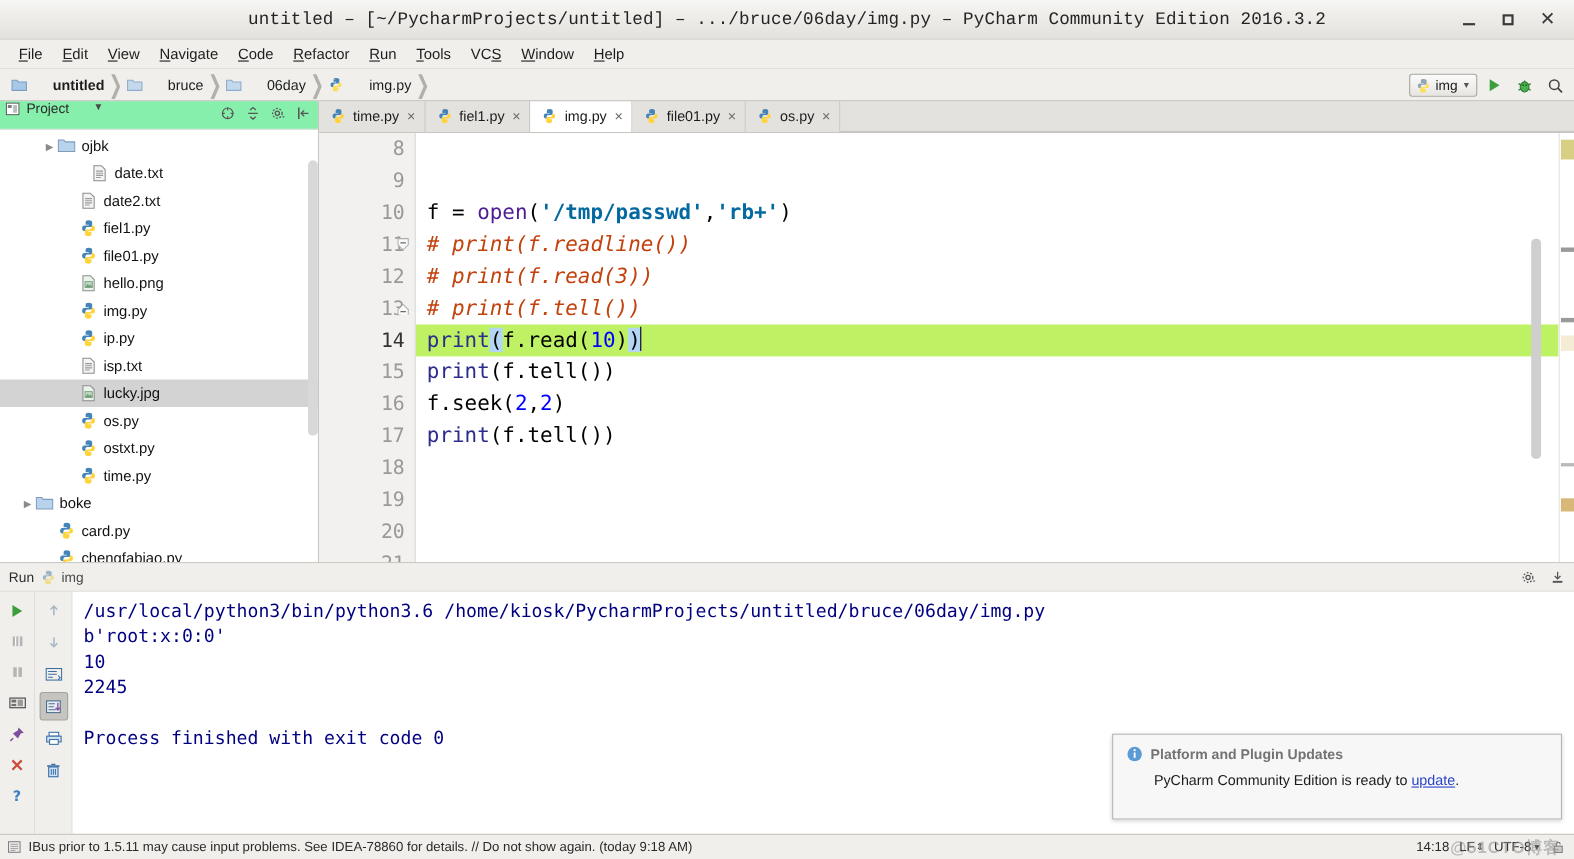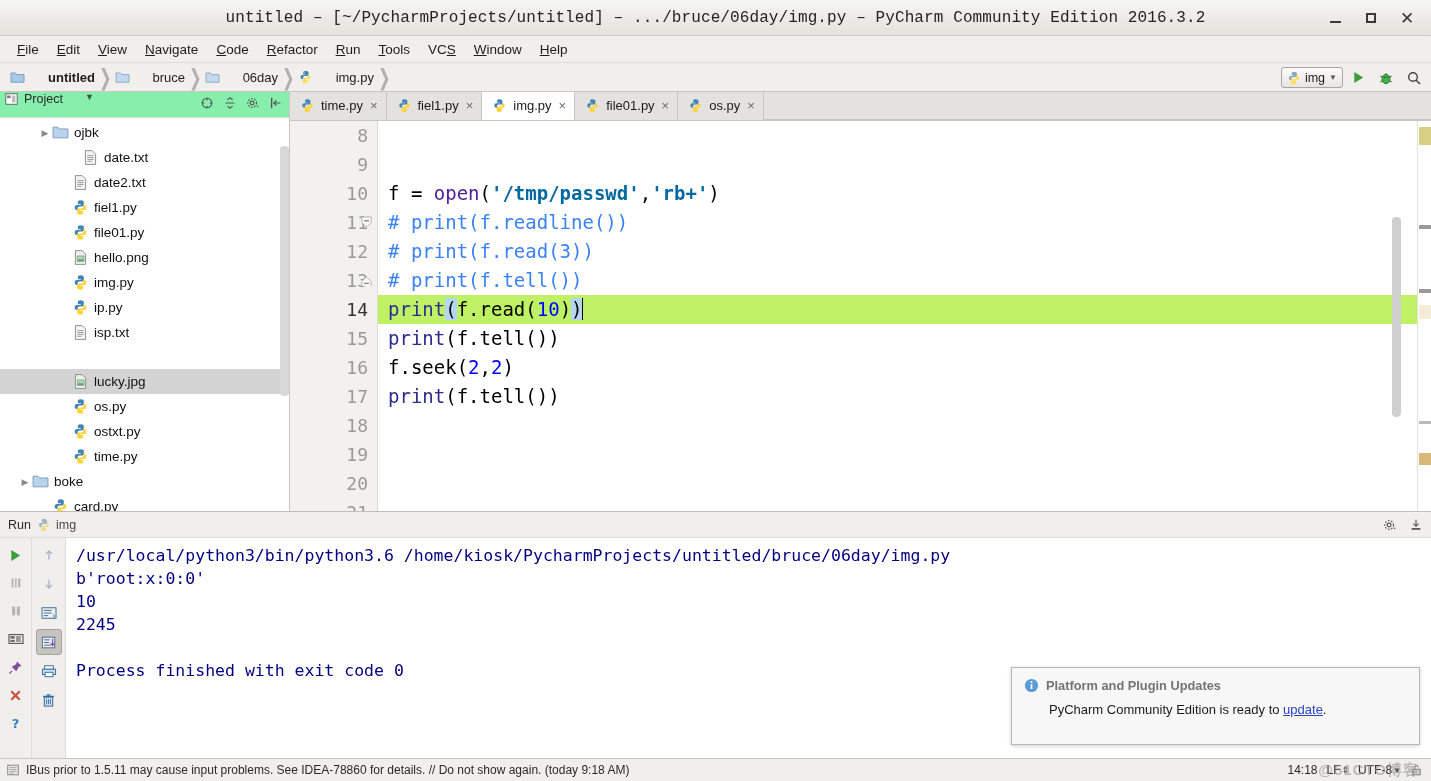--- a/index.html
+++ b/index.html
@@ -89,21 +89,21 @@
   .foldcol { position:absolute; right:0; top:0; width:22px; height:100%; }
   .fold { position:absolute; right:4px; width:13px; height:13px; }
   .codearea { flex:1 1 auto; position:relative; overflow:hidden; }
   .cline { height:29px; line-height:29px; padding-left:10px;
            font-family:"DejaVu Sans Mono", monospace; font-size:19px; white-space:pre; }
   .cline.cur { background:#bef264; }
   .k-def   { color:#000000; }
   .k-fn    { color:#4c1d95; }
   .k-str   { color:#0369a1; font-weight:bold; }
   .k-num   { color:#0000ff; }
-  .k-cmt   { color:#3b82f6; }
+  .k-cmt   { color:#c2410c; font-style:italic; }
   .k-pur   { color:#2c2c8c; }
   .k-hl    { background:#b5d5f5; }
   .caret   { display:inline-block; width:1px; margin-left:-1px; background:#000;
              height:22px; vertical-align:-4px; }
   .markbar { width:14px; flex:0 0 14px; background:#fff; position:relative;
              border-left:1px solid #e4e2de; }
   .mk { position:absolute; left:1px; width:12px; }
   .escroll { position:absolute; right:2px; width:9px; background:#cfcfcf; border-radius:4px; }
 
   
@@ -344,21 +344,21 @@
             <span class="tlabel">ip.py</span>
           </div>
           <div class="trow" style="padding-left: 58px;">
             <span class="arrow empty">▶</span>
             <svg viewBox="0 0 16 16" class="ficon">
               <path d="M3.2 1.5h6.3l3.3 3.3v9.7H3.2z" fill="#f4f4f4" stroke="#8c8c8c" stroke-width=".9"></path>
               <path d="M5 6.2h6 M5 8h6 M5 9.8h6 M5 11.6h4" stroke="#9a9a9a" stroke-width=".9"></path>
             </svg>
             <span class="tlabel">isp.txt</span>
           </div>
-          <div class="trow sel" style="padding-left: 58px; margin-top: 24px;">
+          <div class="trow sel" style="padding-left: 58px;">
             <span class="arrow empty">▶</span>
             <svg viewBox="0 0 16 16" class="ficon">
               <path d="M3.2 1.5h6.3l3.3 3.3v9.7H3.2z" fill="#eaf3ea" stroke="#8c8c8c" stroke-width=".9"></path>
               <rect x="5" y="6.6" width="6.2" height="5" fill="#bcd8c0" stroke="#7aa37f" stroke-width=".8"></rect>
               <path d="M5.2 11.2 L7.2 8.6 L8.6 10.2 L9.8 9 L11 11.2z" fill="#6f9e78"></path>
             </svg>
             <span class="tlabel">lucky.jpg</span>
           </div>
           <div class="trow" style="padding-left: 58px;">
             <span class="arrow empty">▶</span>

